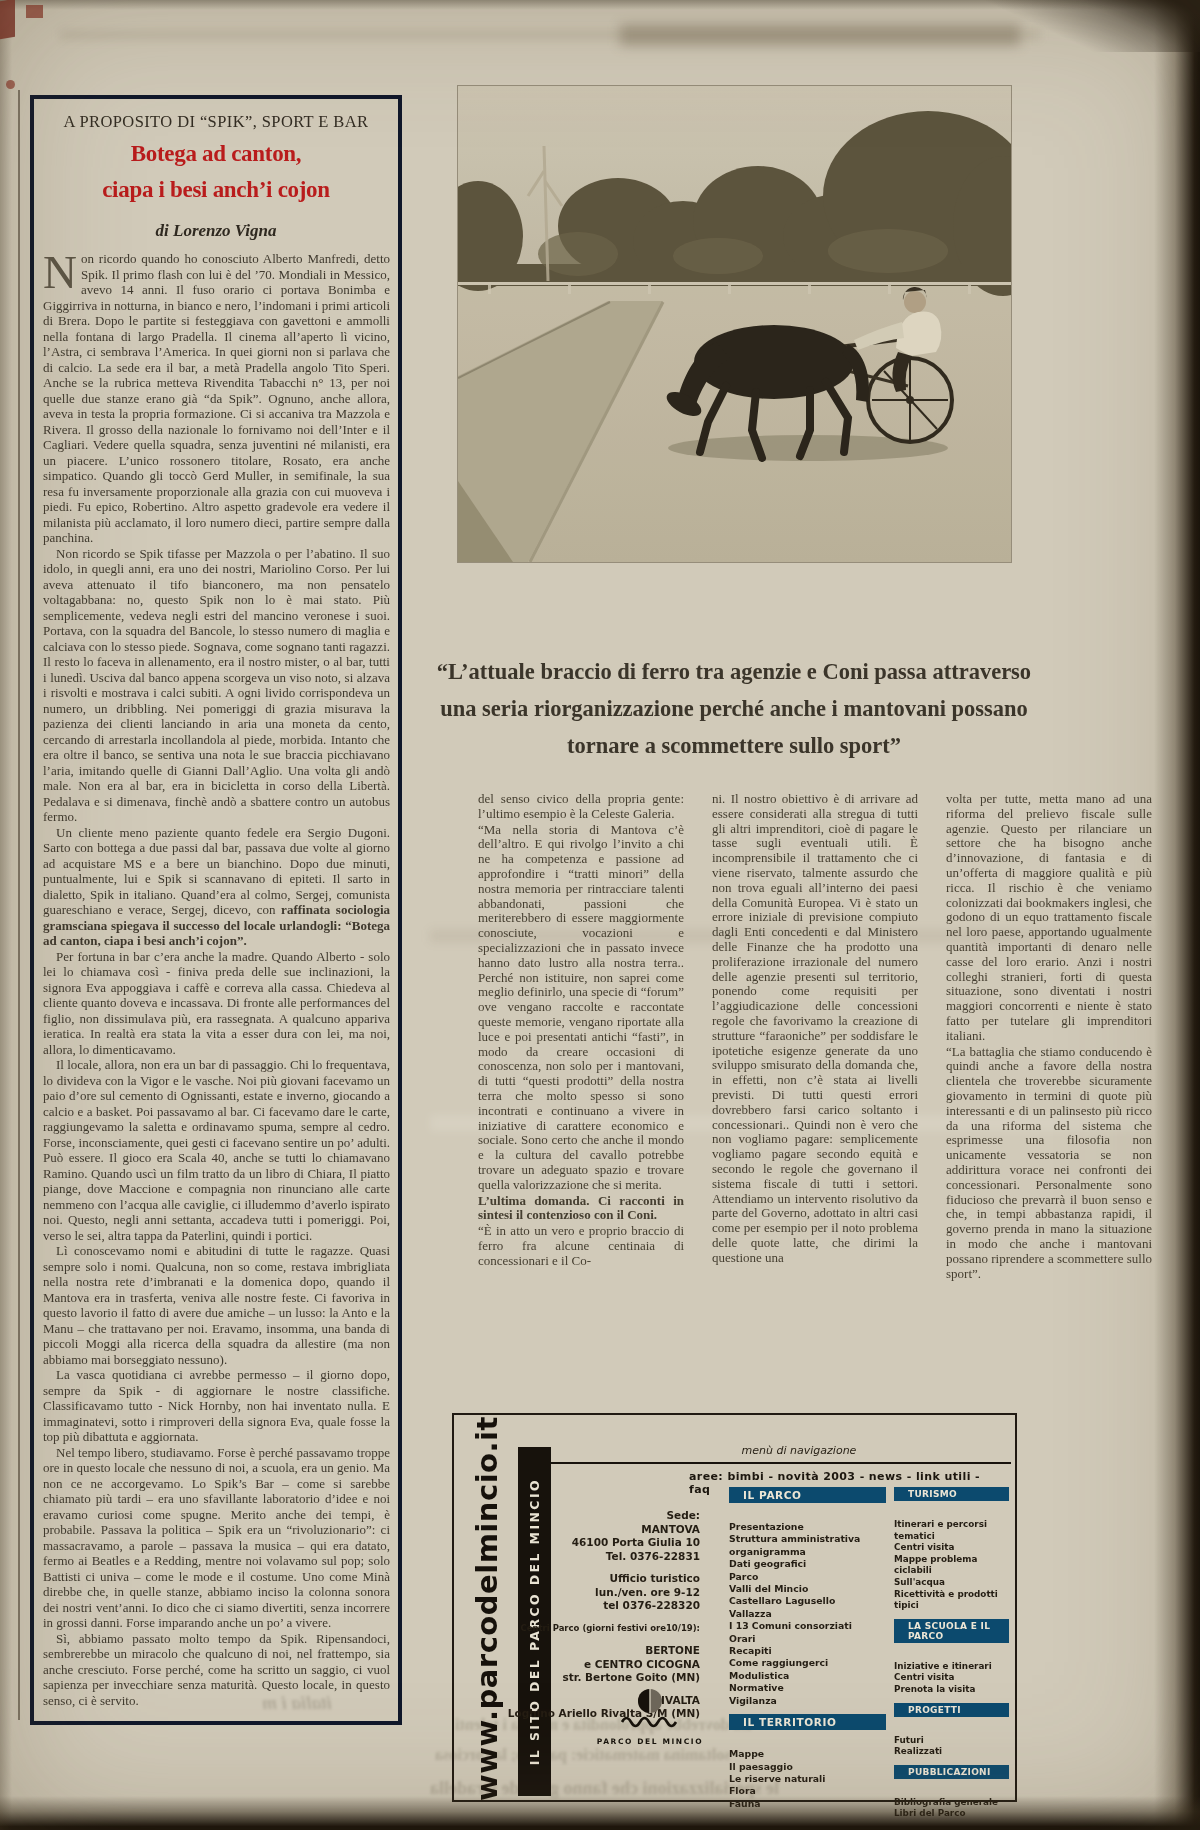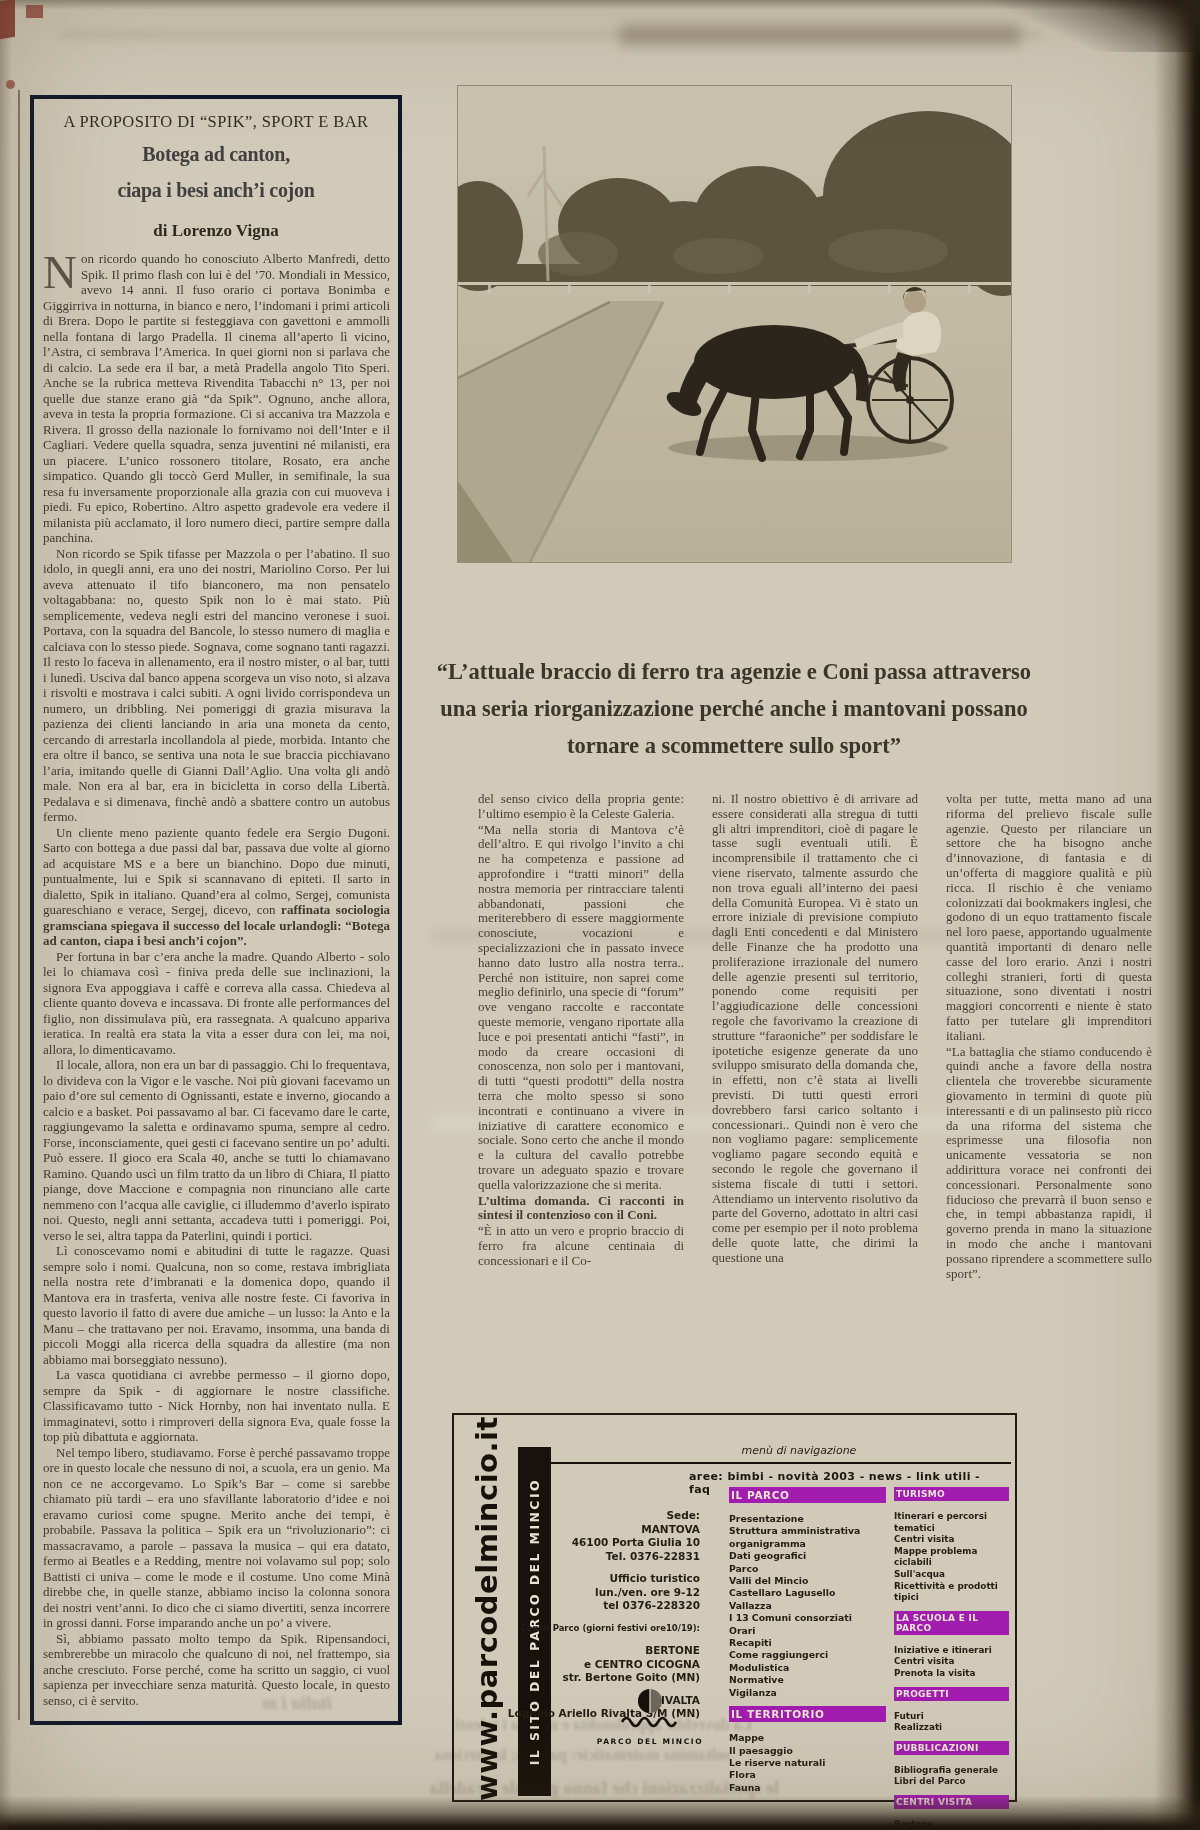--- a/index.html
+++ b/index.html
@@ -29,24 +29,24 @@
       filter:blur(5px);z-index:1;}
   .crease-2{position:absolute;left:430px;top:930px;width:720px;height:12px;background:rgba(104,90,64,.10);
       filter:blur(5px);z-index:1;}
   .rule-left{position:absolute;left:18px;top:90px;width:2px;height:1630px;background:rgba(58,48,34,.55);z-index:2;}
   .bleed{position:absolute;z-index:1;color:#584f3e;font-weight:bold;transform:scaleX(-1);
       filter:blur(1.6px);opacity:.25;white-space:nowrap;font-size:16px;}
   
   .article-box{position:absolute;left:30px;top:95px;width:364px;height:1622px;
       border:4px solid #0f172a;z-index:3;background:transparent;}
   .kicker{margin-top:13px;text-align:center;font-size:16.5px;letter-spacing:.4px;color:#332d23;}
-  .headline{margin:4px 2px 0 2px;text-align:center;font-size:20px;line-height:36px;font-weight:bold;
-      color:#404040;letter-spacing:-.3px;}
+  .headline{margin:4px 2px 0 2px;text-align:center;font-size:23px;line-height:36px;font-weight:bold;
+      color:#b91c1c;letter-spacing:-.3px;}
   .headline span{display:block;}
-  .byline{margin:13px 0 10px 0;text-align:center;font-weight:bold;font-size:17px;color:#2f2920;}
+  .byline{margin:13px 0 10px 0;text-align:center;font-style:italic;font-weight:bold;font-size:17px;color:#2f2920;}
   .article-body{padding:0 8px 0 9px;text-align:justify;hyphens:auto;}
   .article-body p{margin:0;font-size:13px;line-height:15.5px;text-indent:13px;}
   .article-body p.first{text-indent:0;}
   .article-body p.first::first-letter{float:left;font-size:47px;line-height:37px;padding:3px 4px 0 0;
       color:#5c5546;font-weight:normal;}
   .article-body .bd{font-weight:bold;}
   
   .photo{position:absolute;left:458px;top:86px;width:553px;height:476px;z-index:2;
       outline:1px solid rgba(110,100,80,.6);}
   .photo svg{display:block;width:100%;height:100%;}
@@ -76,22 +76,22 @@
       font-size:10.5px;line-height:13.5px;margin-top:24px;}
   .ad-address p{margin:0;}
   .ad-address p:empty{height:9px;}
   .ad-address p:nth-child(10){font-size:8.5px;}
   .ad-logo{position:absolute;left:128px;top:272px;width:136px;text-align:center;}
   .ad-logo-caption{font-weight:bold;font-size:7.5px;letter-spacing:1.6px;color:#17120c;margin-top:2px;}
   .ad-menu{position:absolute;top:72px;}
   .ad-menu-a{left:275px;width:157px;}
   .ad-menu-b{left:440px;width:115px;}
   .menu-sec{margin-bottom:7px;}
-  .menu-head{background:#a21caf;color:#ece6d6;font-weight:bold;font-size:10.5px;letter-spacing:.6px;
-      padding:2px 2px;margin-bottom:10px;}
+  .menu-head{background:#0c4a6e;color:#ece6d6;font-weight:bold;font-size:10.5px;letter-spacing:.6px;
+      padding:2px 14px;margin-bottom:18px;}
   .ad-menu-b .menu-head{font-size:9px;letter-spacing:.3px;}
   .menu-sec p{margin:0;font-weight:bold;font-size:9.3px;line-height:12.4px;color:#241d13;}
   .ad-menu-b .menu-sec p{font-size:8.8px;line-height:11.6px;}
 </style>
 </head>
 <body>
 
 <div class="scan">
 
   <div class="smudge-top"></div>

